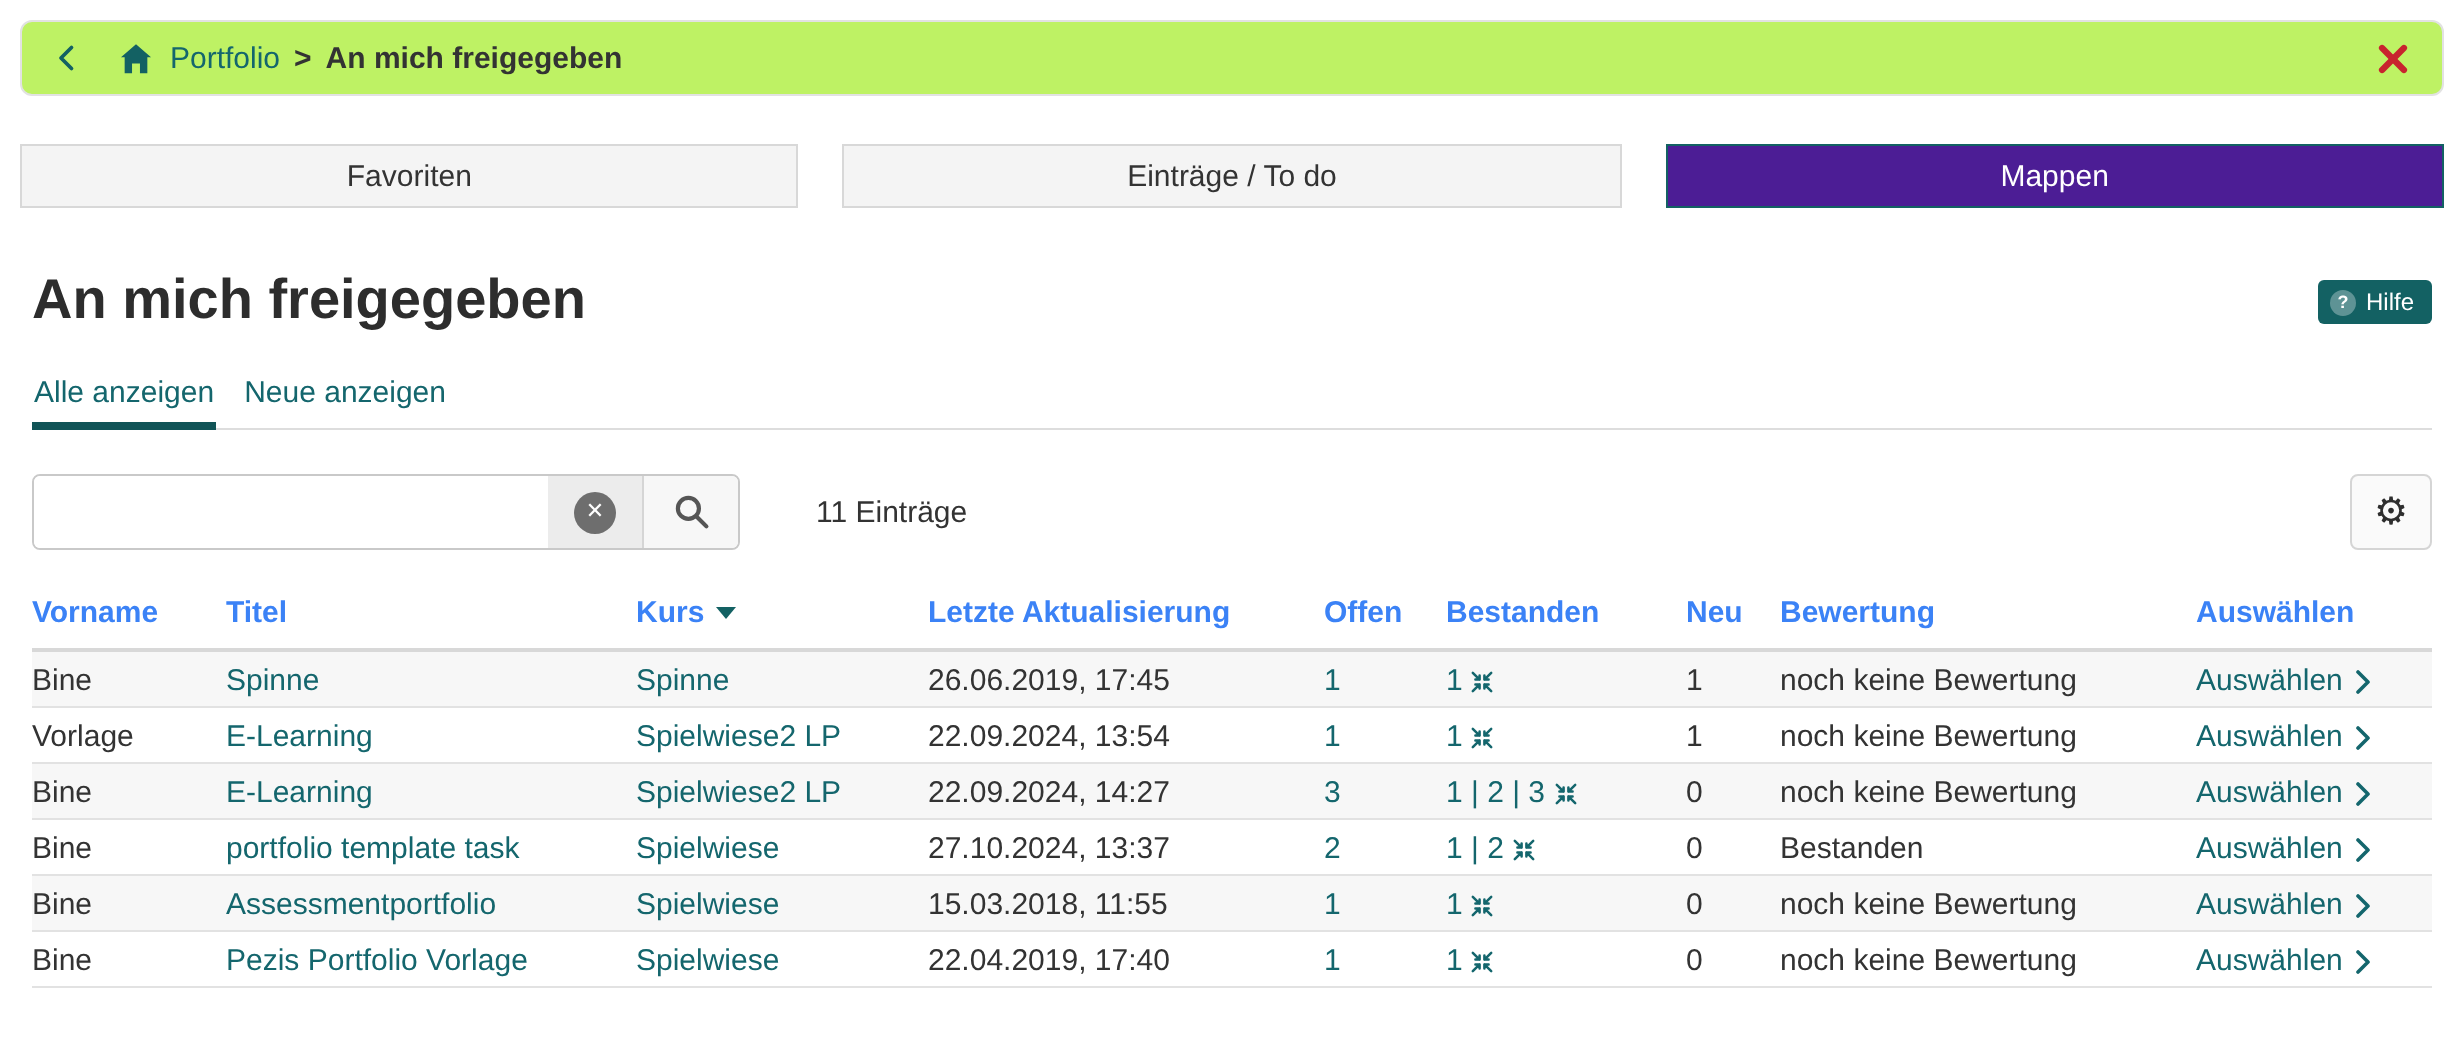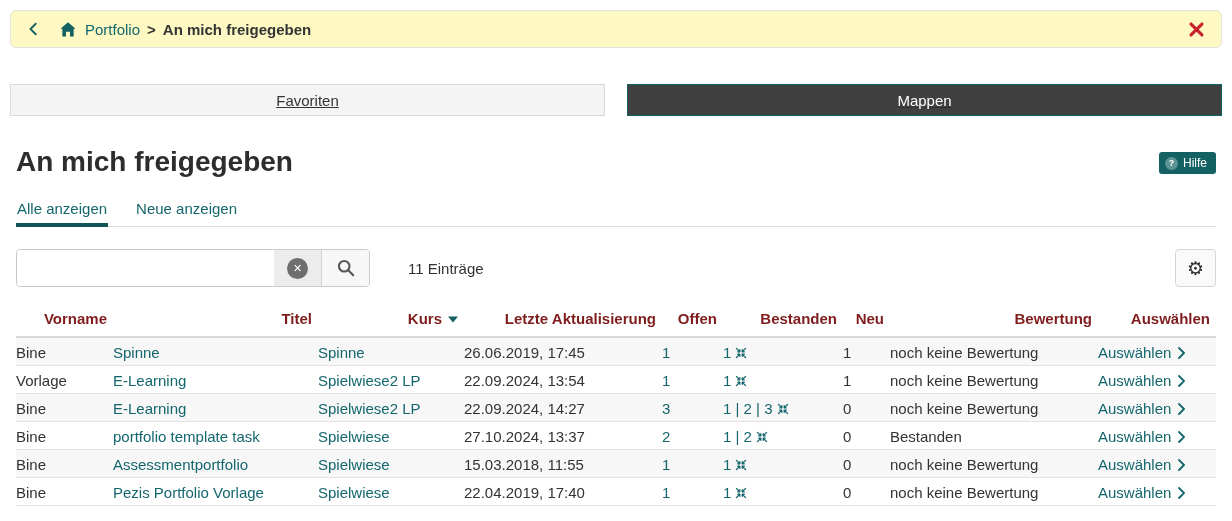--- a/index.html
+++ b/index.html
@@ -8,52 +8,52 @@
     width:1232px; height:521px; overflow:hidden;
     background:#ffffff; color:#333;
     font-family:"Liberation Sans", sans-serif;
     font-size:15px;
   }
   
   .topbar {
     margin:10px 10px 0; height:38px;
     border:1px solid #e2e2e2; border-radius:6px;
     display:flex; align-items:center; padding:0 16px;
-    background:#fef9c3;
+    background:#bef264;
   }
   .topbar .back { display:flex; align-items:center; margin-right:18px; cursor:pointer; }
   .topbar .home { display:flex; align-items:center; margin-right:8px; cursor:pointer; }
   .crumb-link { color:#14666d; text-decoration:none; cursor:pointer; }
   .crumb-sep { font-weight:700; color:#333; margin:0 7px; }
   .crumb-current { font-weight:700; color:#333; }
   .close-btn { margin-left:auto; display:flex; align-items:center; cursor:pointer; }
   
-  .tabs { display:flex; gap:22px; margin:36px 10px 0;text-decoration:underline; }
+  .tabs { display:flex; gap:22px; margin:24px 10px 0; }
   .tab {
     flex:1; height:32px; display:flex; align-items:center; justify-content:center;
     background:#f4f4f4; border:1px solid #d8d8d8; color:#333; cursor:pointer;
     font-size:15px;
   }
-  .tab.active { background:#404040; border-color:#136163; color:#fff; }
+  .tab.active { background:#4c1d95; border-color:#136163; color:#fff; }
   
   .page-head { display:flex; justify-content:space-between; align-items:flex-start; margin:30px 16px 0; }
   .page-title { font-size:28px; font-weight:700; color:#2d2d2d; margin:0; line-height:1.15; }
   .help-badge {
     background:#136163; color:#fff; border-radius:3px;
     font-size:12px; padding:4px 9px 4px 6px;
     display:flex; align-items:center; gap:5px; margin-top:6px; cursor:pointer;
   }
   .help-q {
     width:13px; height:13px; border-radius:50%;
     background:rgba(255,255,255,.32); color:#fff;
     display:flex; align-items:center; justify-content:center;
     font-size:9px; font-weight:700;
   }
   
-  .subnav { display:flex; gap:27px; margin:16px 16px 0; border-bottom:1px solid #ddd; }
+  .subnav { display:flex; gap:13px; margin:16px 16px 0; border-bottom:1px solid #ddd; }
   .subnav-item {
     padding:6px 1px 9px; color:#14666d; cursor:pointer; position:relative; font-size:15px;
   }
   .subnav-item.active::after {
     content:""; position:absolute; left:0; right:0; bottom:-1px; height:4px; background:#115457;
   }
   
   .toolbar { display:flex; align-items:center; margin:22px 16px 0; height:38px; }
   .search-group {
     display:flex; align-items:stretch; height:38px; width:354px;
@@ -75,21 +75,21 @@
   .entry-count { margin-left:38px; color:#333; }
   .gear-btn {
     margin-left:auto; width:41px; height:38px;
     border:1px solid #d5d5d5; border-radius:4px; background:#fafafa;
     display:flex; align-items:center; justify-content:center; cursor:pointer;
   }
   .gear-glyph { font-family:"DejaVu Sans", sans-serif; font-size:19px; color:#2e2e2e; line-height:1; }
   
   table.share-table { margin:18px 16px 0; width:1200px; border-collapse:collapse; font-size:15px; table-layout:fixed; }
   .share-table th {
-    text-align:right; font-weight:700; color:#7f1d1d; padding:5px 6px 9px 0;
+    text-align:left; font-weight:700; color:#3b82f6; padding:5px 6px 9px 0;
     border-bottom:2px solid #d8d8d8; white-space:nowrap;
   }
   .share-table td {
     padding:6px 6px 4px 0; border-top:1px solid #e2e2e2; white-space:nowrap; overflow:hidden;
   }
   .share-table tbody tr:nth-child(odd) { background:#f7f7f7; }
   .share-table tbody tr:last-child td { border-bottom:1px solid #e2e2e2; }
   .tlink { color:#14666d; text-decoration:none; cursor:pointer;text-align:center; }
   .sort-arrow { display:inline-block; margin-left:6px; vertical-align:1px; }
   .bereiche-wrap { display:inline-flex; align-items:center; gap:4px; color:#14666d; cursor:pointer; }
@@ -116,20 +116,21 @@
   <span class="close-btn">
     <svg width="17" height="17" viewBox="0 0 14 14">
       <line x1="2.5" y1="2.5" x2="11.5" y2="11.5" stroke="#c8242e" stroke-width="2.6" stroke-linecap="round"></line>
       <line x1="11.5" y1="2.5" x2="2.5" y2="11.5" stroke="#c8242e" stroke-width="2.6" stroke-linecap="round"></line>
     </svg>
   </span>
 </div>
 
 <div class="tabs" id="tabs">
     <div class="tab">Favoriten</div>
+    <div class="tab">Einträge / To do</div>
     <div class="tab active">Mappen</div>
   </div>
 
 <div class="page-head">
   <h1 class="page-title">An mich freigegeben</h1>
   <span class="help-badge">
     <span class="help-q">?</span>
     <span>Hilfe</span>
   </span>
 </div>

